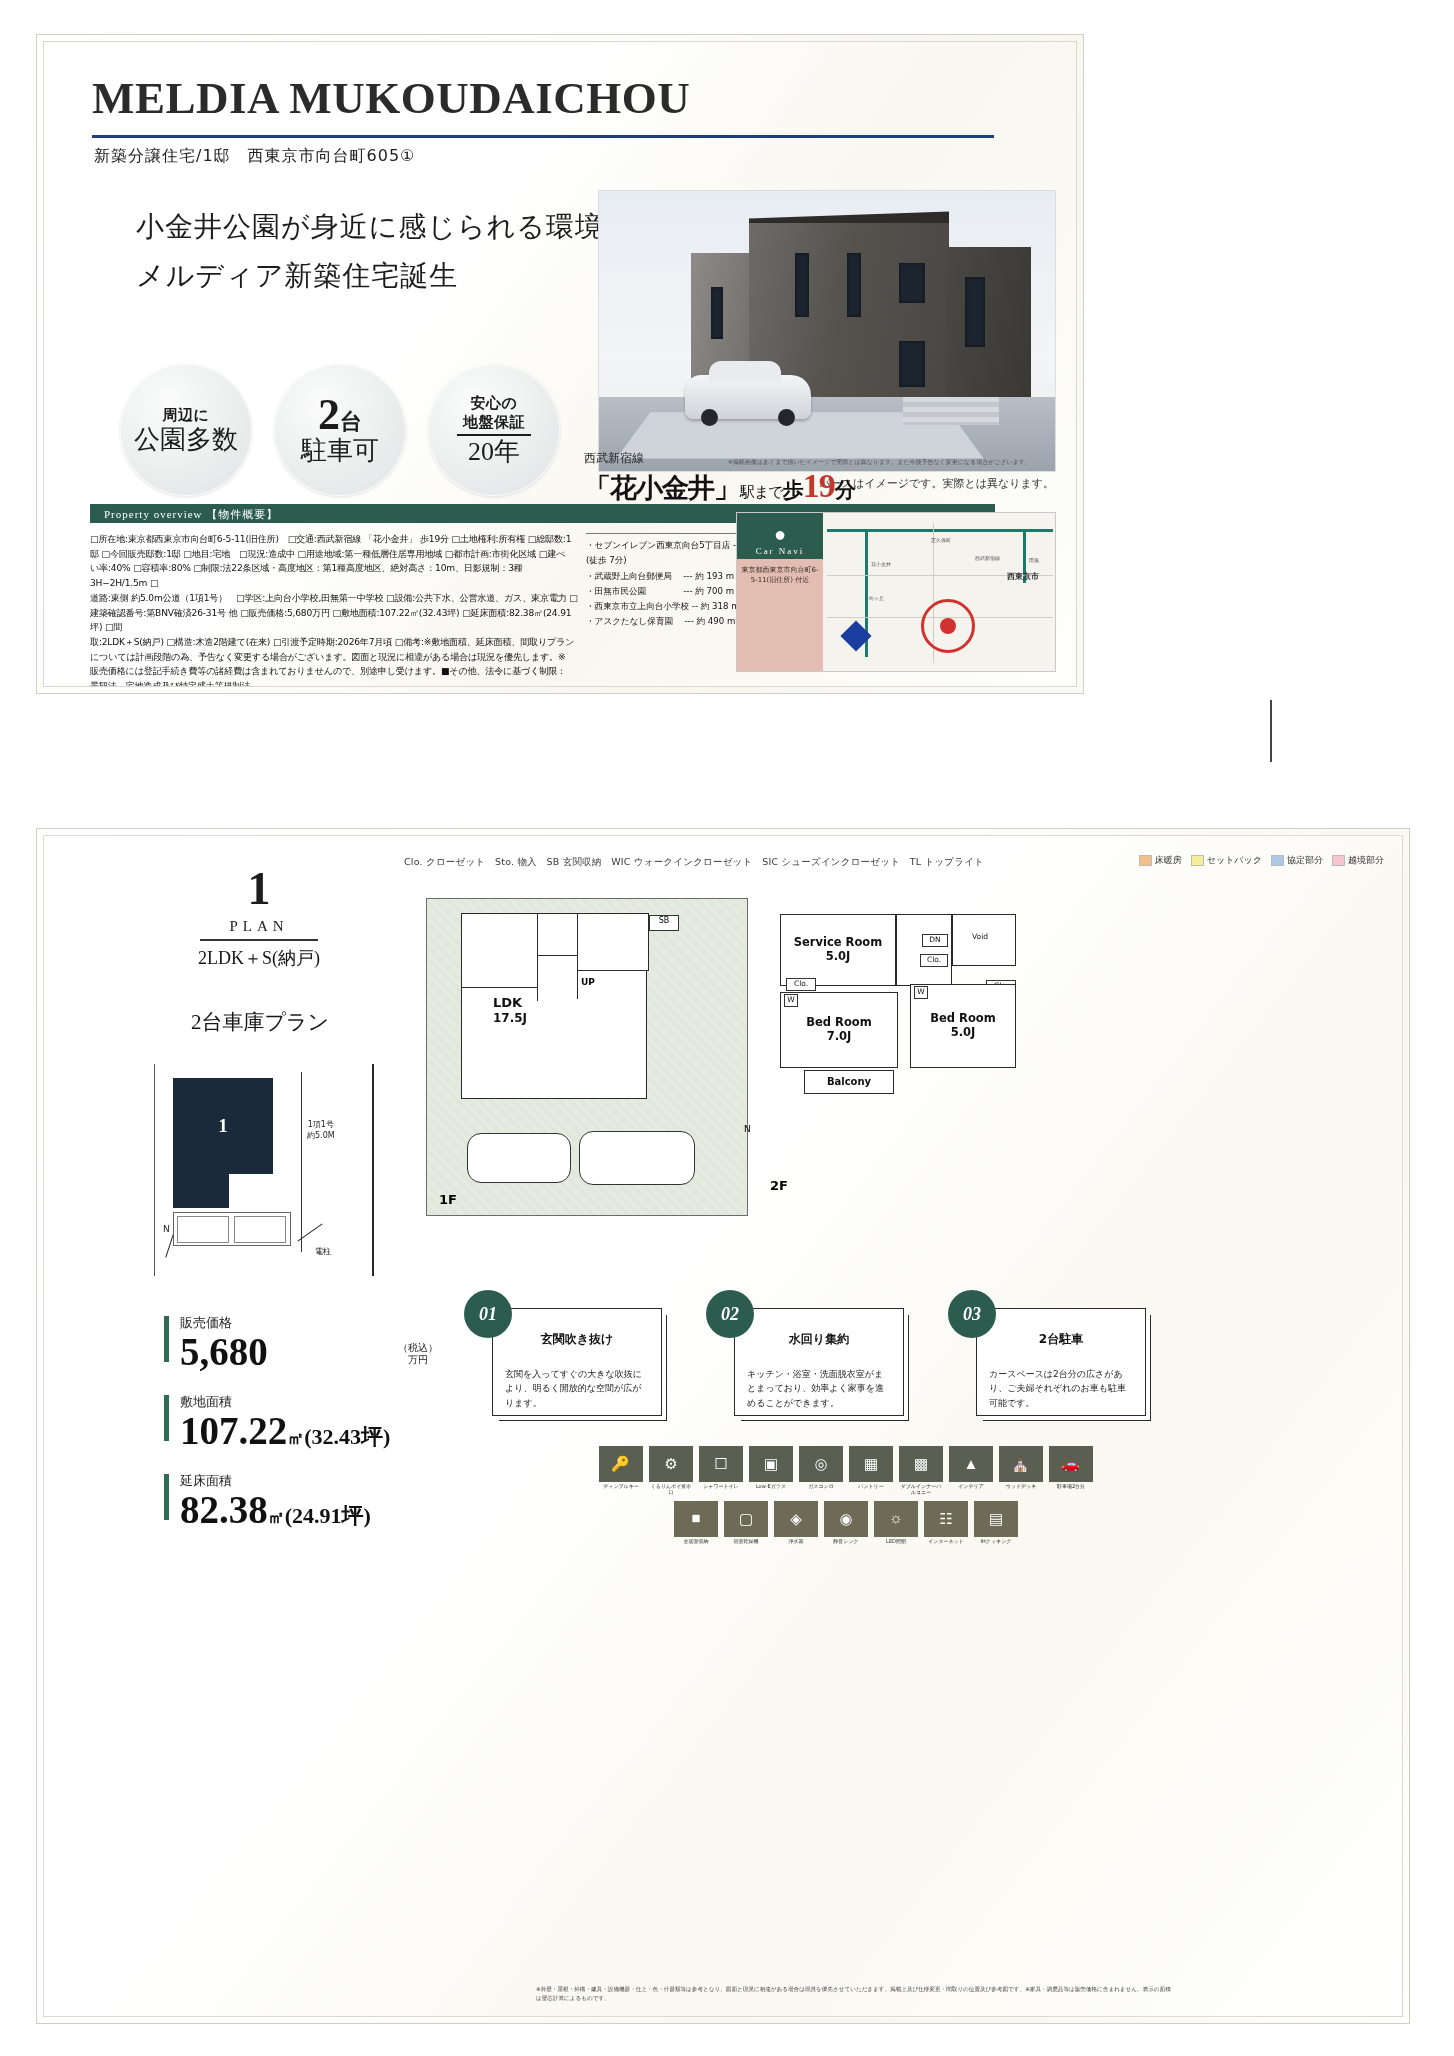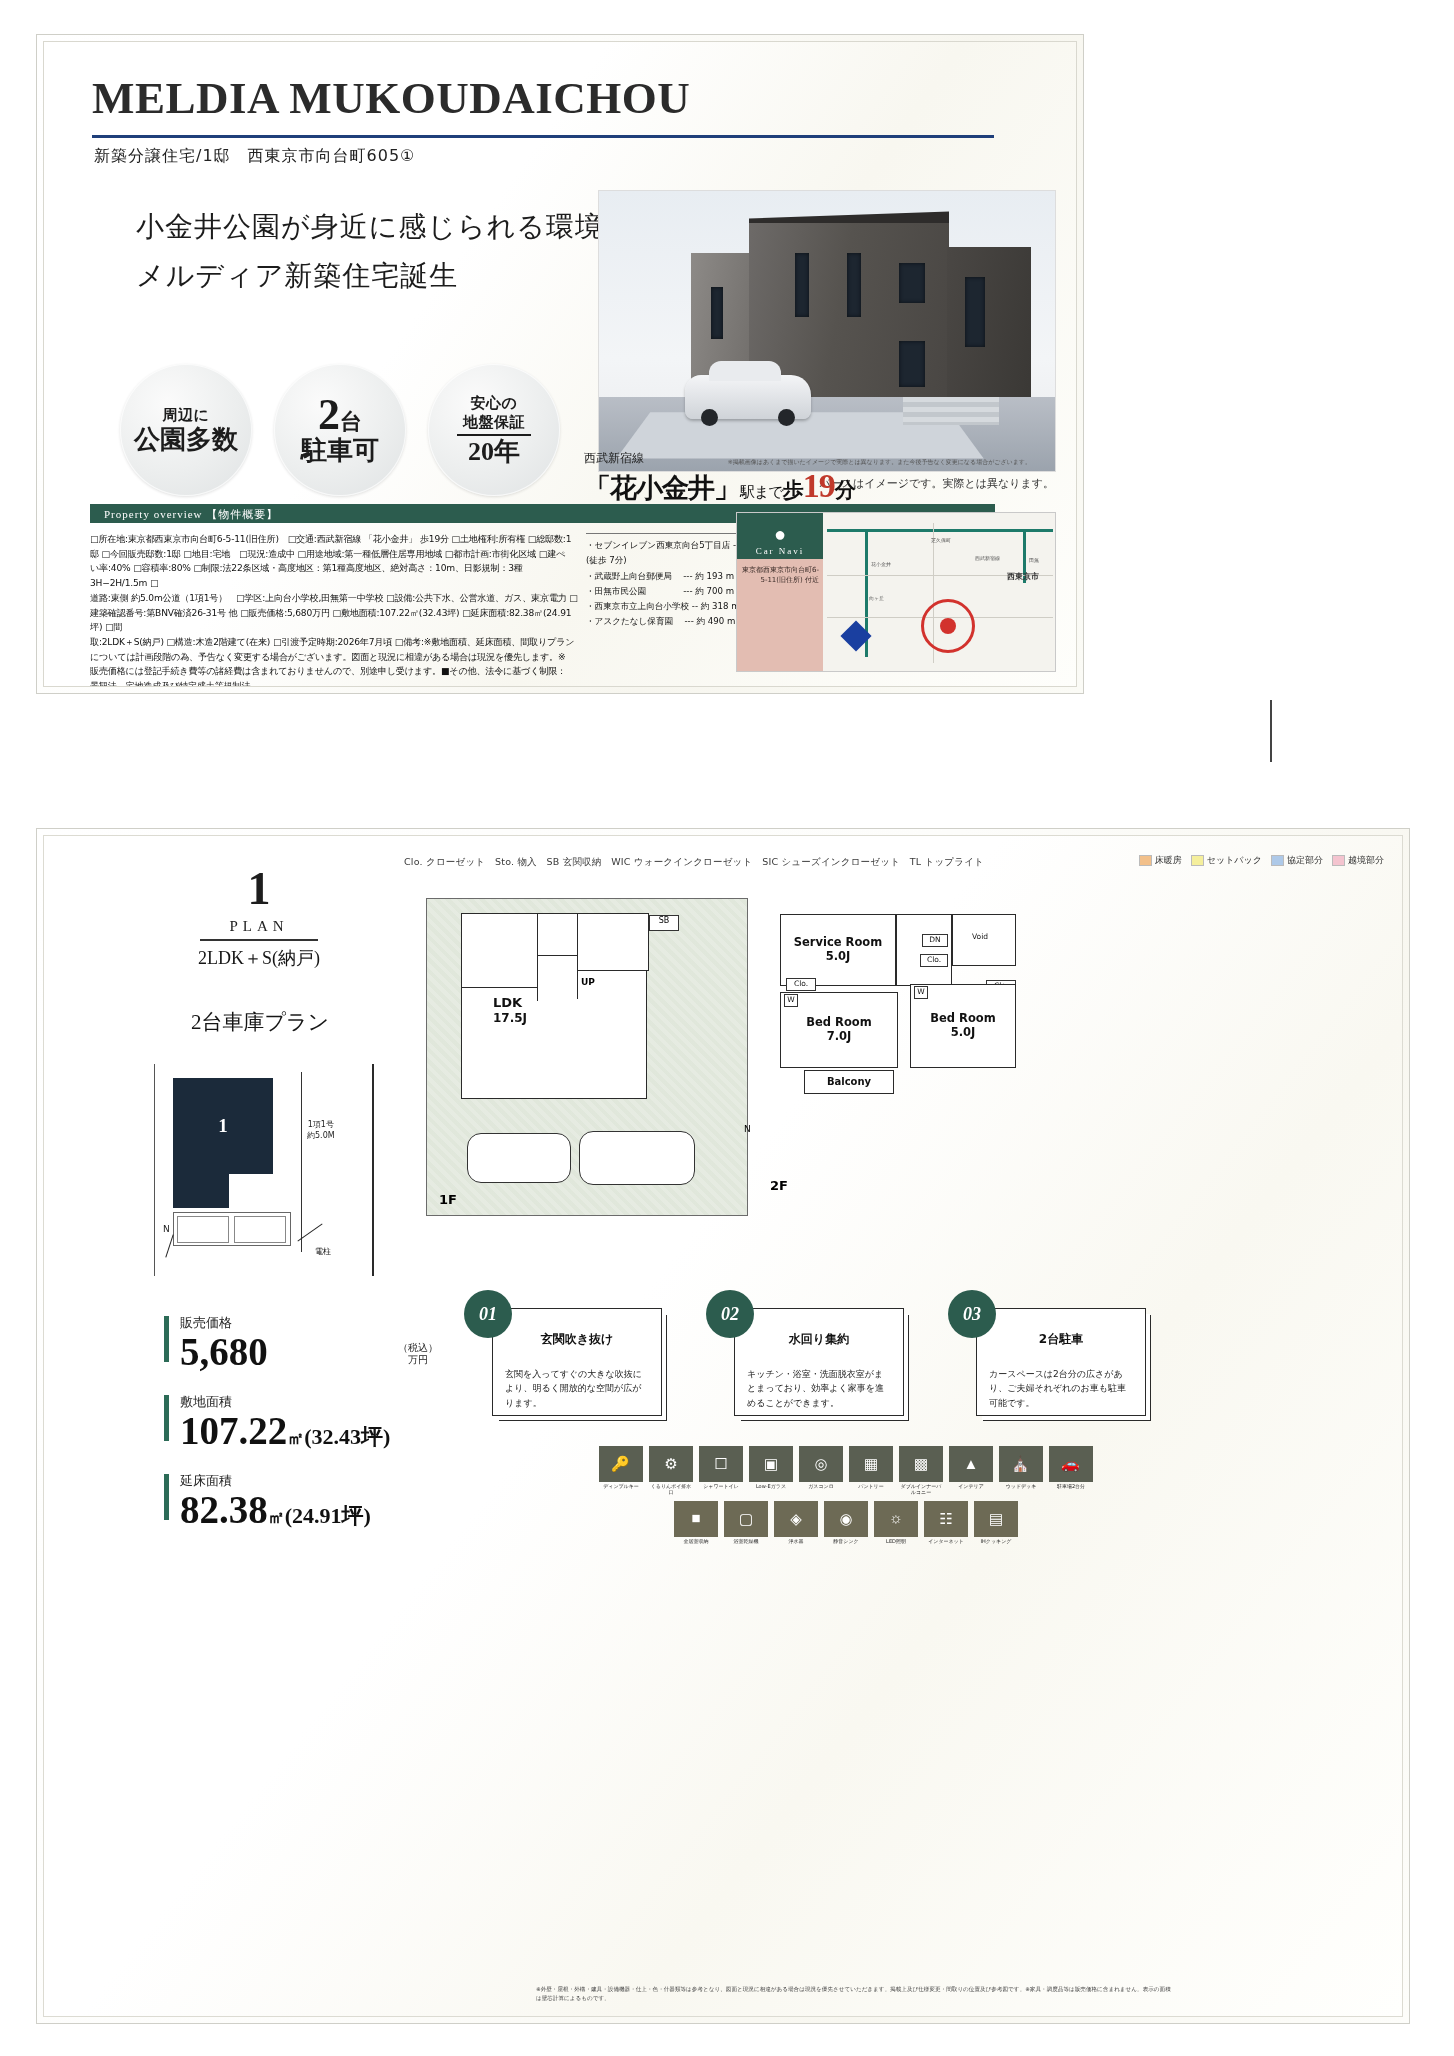--- a/index.html
+++ b/index.html
@@ -51,21 +51,21 @@
   
   .badges { position: absolute; left: 76px; top: 322px; display: flex; gap: 22px; }
   .badge {
     width: 132px; height: 132px; border-radius: 50%;
     background: radial-gradient(circle at 36% 30%, #fbfbfb 0%, #eceeee 55%, #dfe2e3 100%);
     box-shadow: inset 0 0 0 1px rgba(255,255,255,.7), 0 1px 3px rgba(0,0,0,.12);
     display: flex; flex-direction: column; align-items: center; justify-content: center;
     color: #1c1c1c; text-align: center;
   }
   .b-small { font-size: 15px; font-weight: bold; letter-spacing: .5px; }
-  .b-big { font-size: 26px; font-weight: bold; letter-spacing: 0px; line-height: 1.15; }
+  .b-big { font-size: 26px; font-weight: normal; letter-spacing: 0px; line-height: 1.15; }
   .b-num { font-size: 44px; font-weight: bold; line-height: .95; }
   .b-num small { font-size: 22px; }
   .b-line { width: 74px; height: 2px; background: #1c1c1c; margin: 2px 0 1px; }
 
   
   .hero {
     position: absolute; right: 20px; top: 148px; width: 458px; height: 282px;
     border: 1px solid #ddd; overflow: hidden;
     background: linear-gradient(#dfe6ee 0%, #eef2f6 52%, #e6e8ea 100%);
   }
@@ -155,21 +155,20 @@
   .mapbox .carnavi {
     position:absolute; left:0; top:0; width:86px; height:100%;
     background:#2c5c4e; color:#fff; text-align:center;
   }
   .mapbox .carnavi .pin { font-size:20px; margin-top:10px; }
   .mapbox .carnavi .cn { font-size:9px; letter-spacing:2px; font-family:"Liberation Serif",serif; }
   .mapbox .carnavi .addr {
     position:absolute; left:0; top:46px; width:100%; height:calc(100% - 46px);
     background:#e3bdb2; color:#3a2b27; font-size:7px; line-height:1.45; padding:6px 4px;
     font-family:"DejaVu Sans",sans-serif;
-    text-align:right;
   }
   .mapbox .mapimg { position:absolute; left:86px; top:0; right:0; bottom:0; background:#f4f3ee; }
   .mr { position:absolute; background:#1d7a6a; height:3px; }
   .mr.v { width:3px; height:auto; }
   .mthin { position:absolute; background:#cfcdc5; height:1px; }
   .mlabel { position:absolute; font-size:5px; color:#555; font-family:"DejaVu Sans",sans-serif; }
   .mcity { position:absolute; font-size:8px; color:#333; font-weight:bold; font-family:"DejaVu Sans",sans-serif; }
   .mtarget {
     position:absolute; width:54px; height:54px; border-radius:50%;
     border:3px solid #d2322d;

